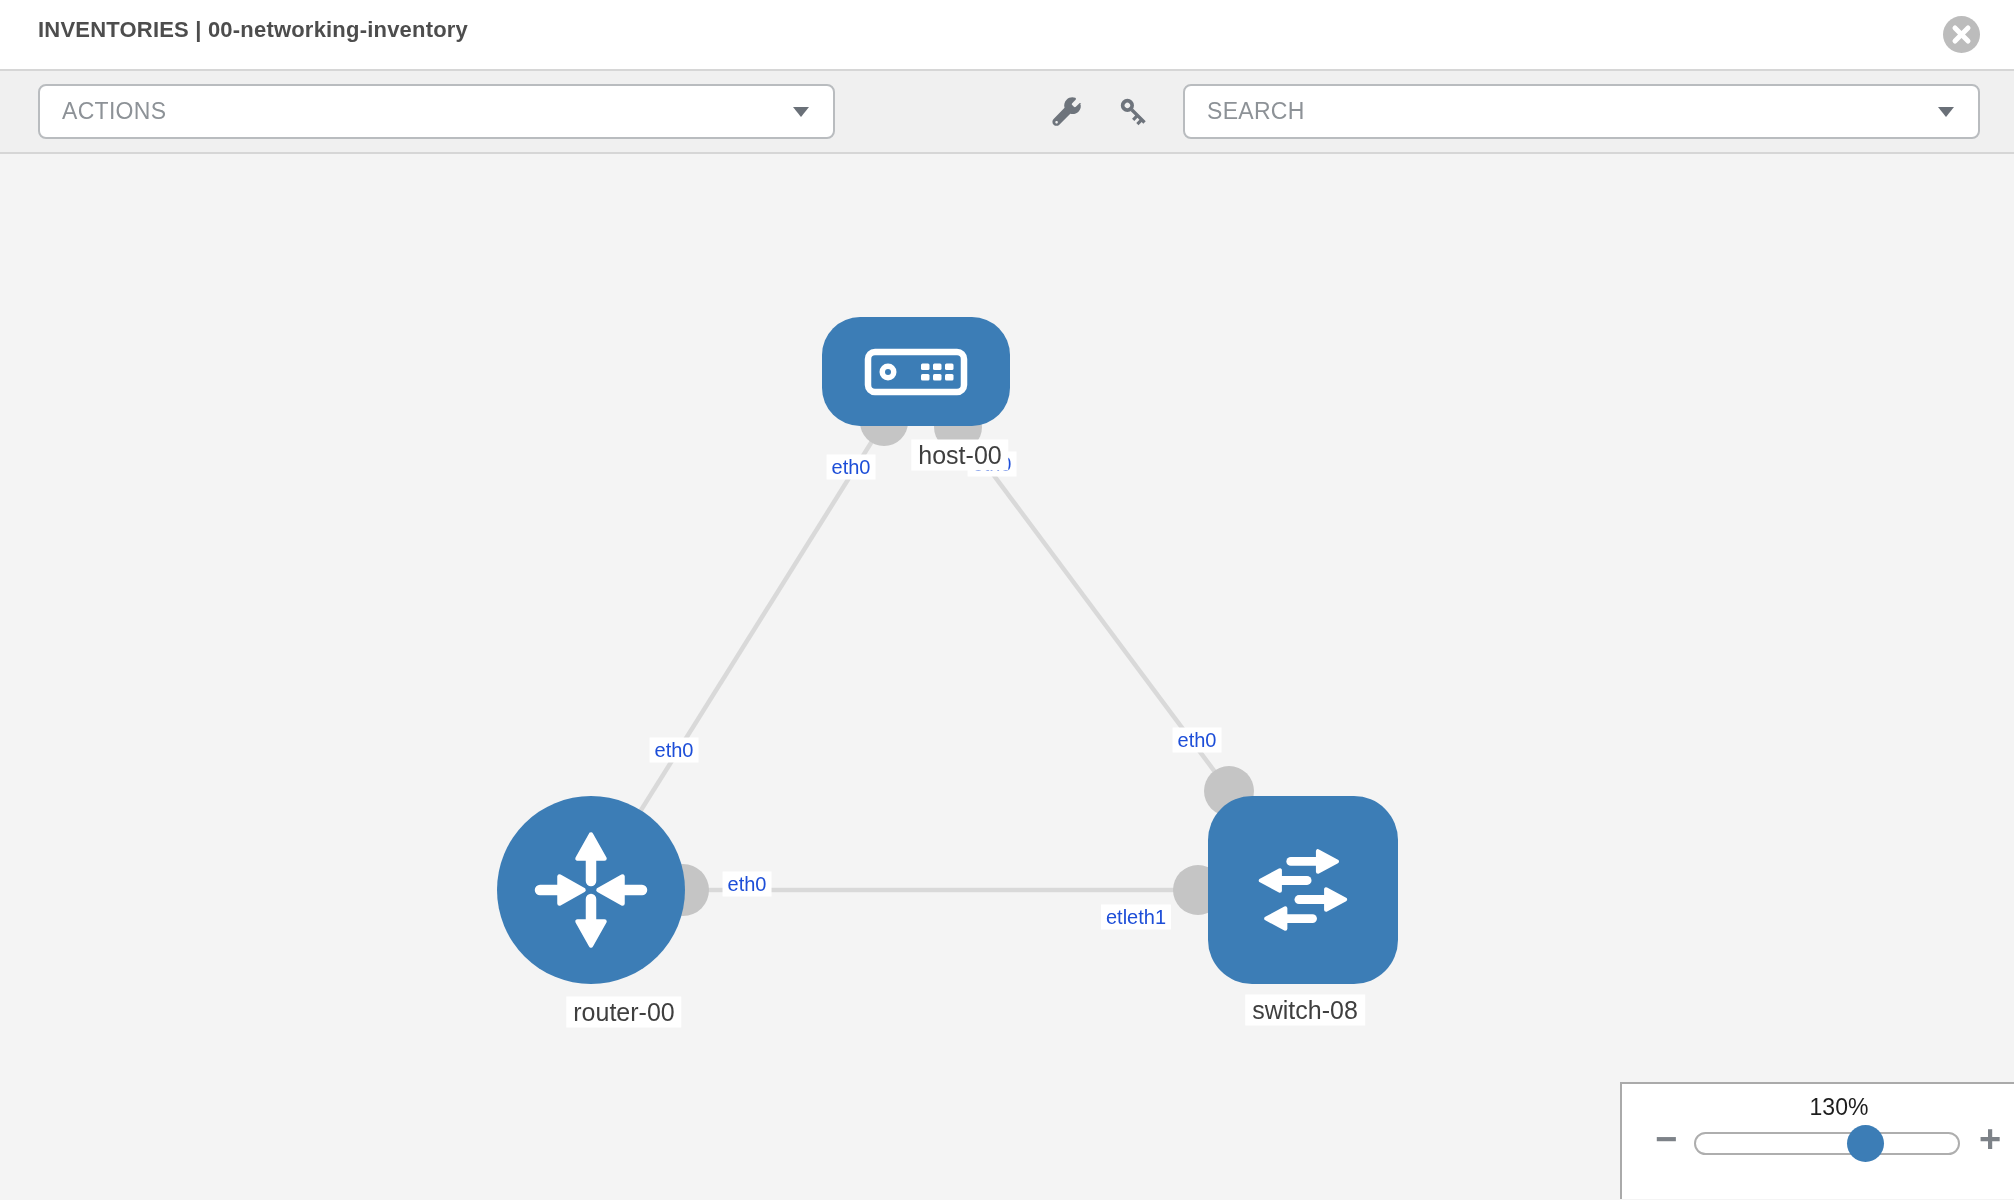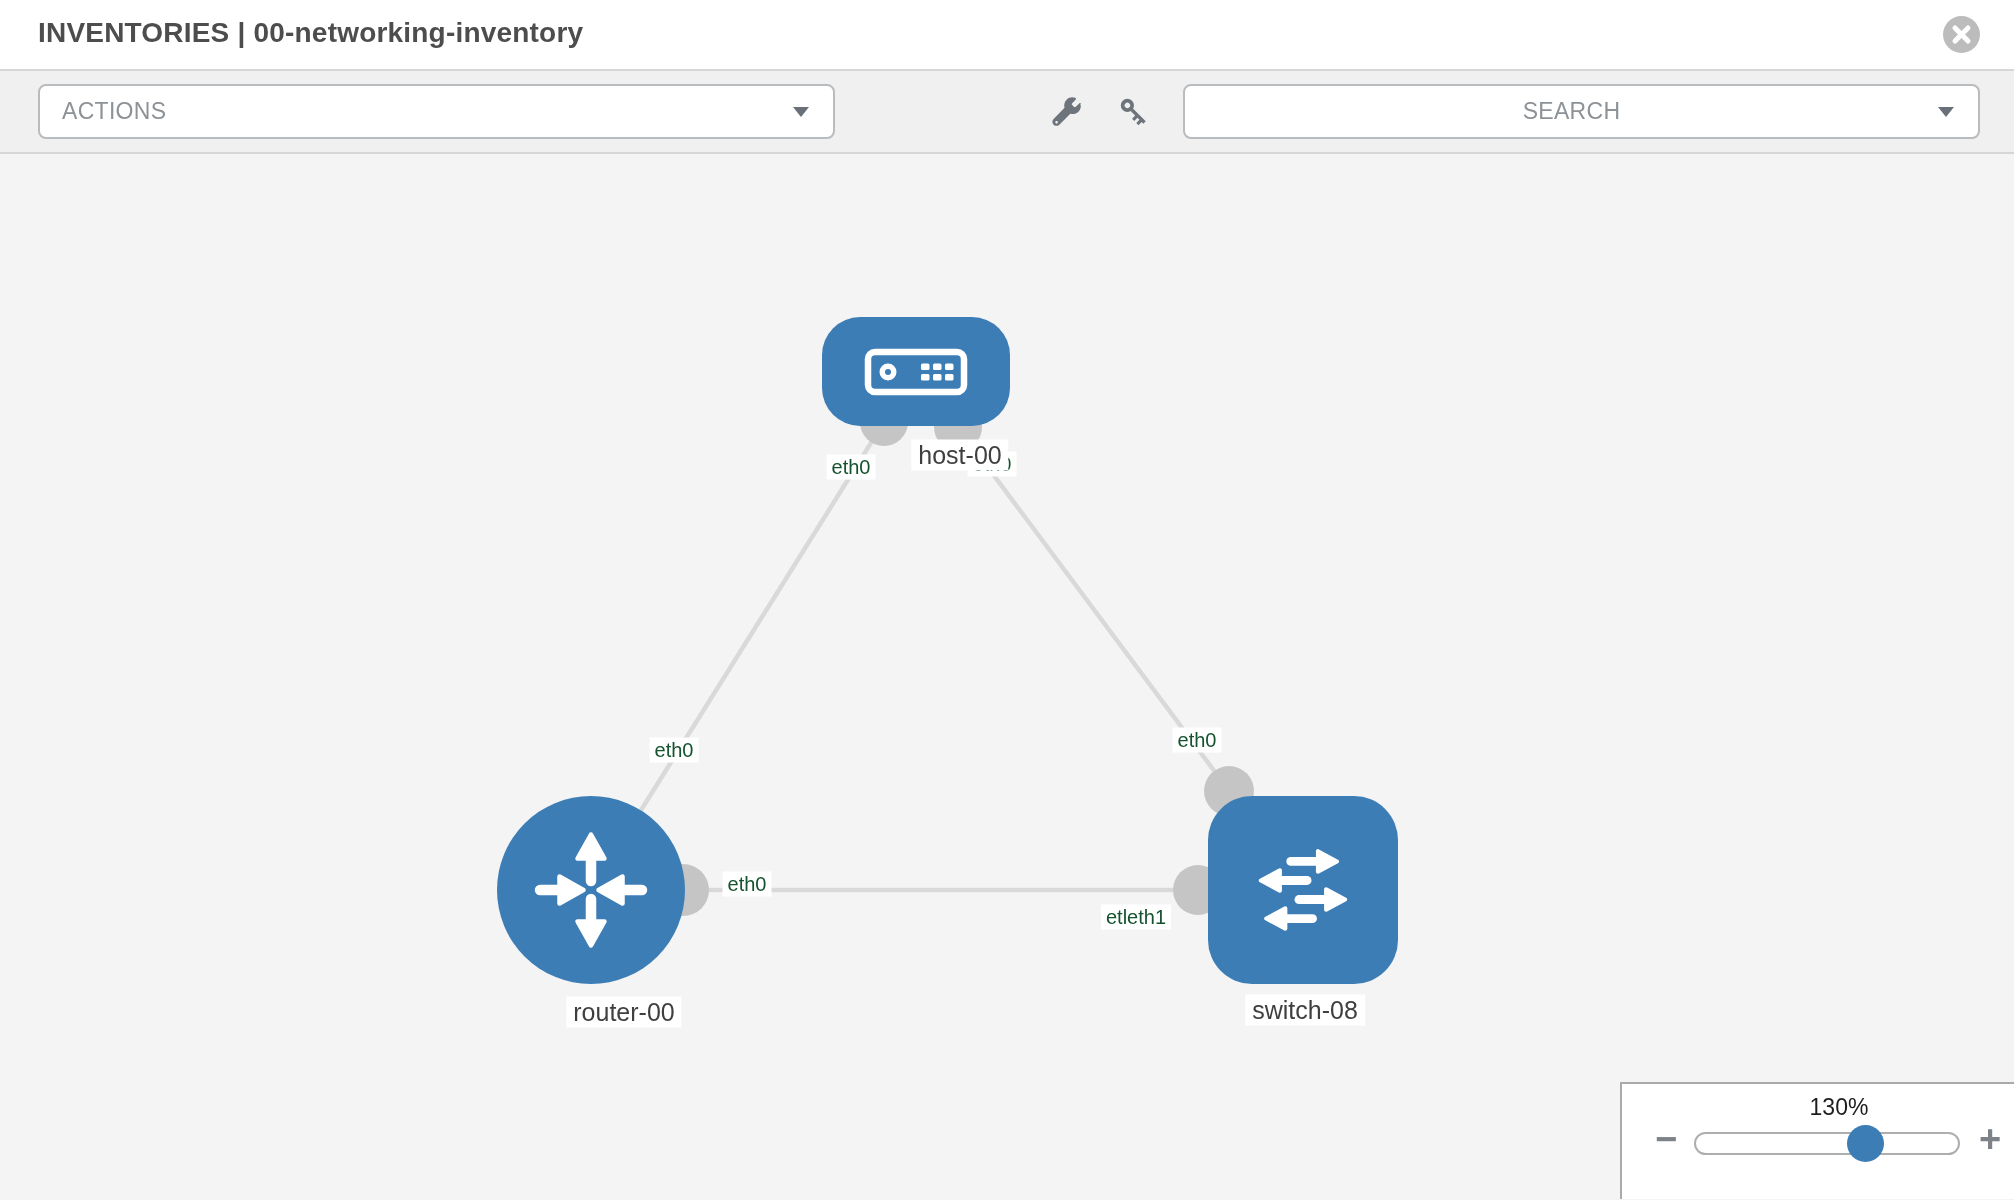--- a/index.html
+++ b/index.html
@@ -8,39 +8,39 @@
 
   .app { position:relative; width:2014px; height:1200px; background:#f4f4f4; }
 
   
   .header {
     position:relative; width:100%; height:71px; background:#ffffff;
     border-bottom:2px solid #d6d6d6;
   }
   .page-title {
     position:absolute; left:38px; top:17px;
-    font-size:28px; font-weight:bold; color:#4d4d4d; letter-spacing:0.2px;
+    font-size:22px; font-weight:bold; color:#4d4d4d; letter-spacing:0.2px;
   }
   .close-btn {
     position:absolute; left:1943px; top:16px; width:37px; height:37px;
     border:none; background:transparent; cursor:pointer; padding:0;
   }
 
   
   .toolbar {
     position:relative; width:100%; height:83px; background:#f0f0f0;
     border-bottom:2px solid #d6d6d6;
   }
   .dropdown {
     position:absolute; top:13px; height:55px; width:797px;
     background:#ffffff; border:2px solid #b9bcbf; border-radius:8px;
     display:flex; align-items:center; padding:12px 22px; cursor:pointer;
   }
   .dropdown.actions { left:38px; }
-  .dropdown.search  { left:1183px;text-align:center; }
+  .dropdown.search  { left:1183px; }
   .dropdown .dd-label {
     font-size:23px; color:#8d9297; letter-spacing:0.3px; flex:1;
   }
   .tool-icon { position:absolute; top:24px; width:34px; height:34px; cursor:pointer; }
   .tool-icon.wrench { left:1050px; }
   .tool-icon.key    { left:1117px; }
 
   
   .canvas {
     position:relative; width:2014px; height:1045px; background:#f4f4f4; overflow:hidden;
@@ -56,21 +56,21 @@
     left:497px; top:642px; width:188px; height:188px;
     background:#3c7db6; border-radius:50%;
   }
   .node-switch {
     left:1208px; top:642px; width:190px; height:188px;
     background:#3c7db6; border-radius:44px;
   }
 
   .iface-label {
     position:absolute; transform:translate(-50%,-50%);
-    background:#ffffff; color:#14532d; font-size:20px;
+    background:#ffffff; color:#1d4ed8; font-size:20px;
     padding:1px 5px; white-space:nowrap;
   }
   .node-label {
     position:absolute; transform:translate(-50%,-50%);
     background:#ffffff; color:#3f3f3f; font-size:25px;
     padding:1px 7px; white-space:nowrap;
   }
 
   
   .zoom-panel {

